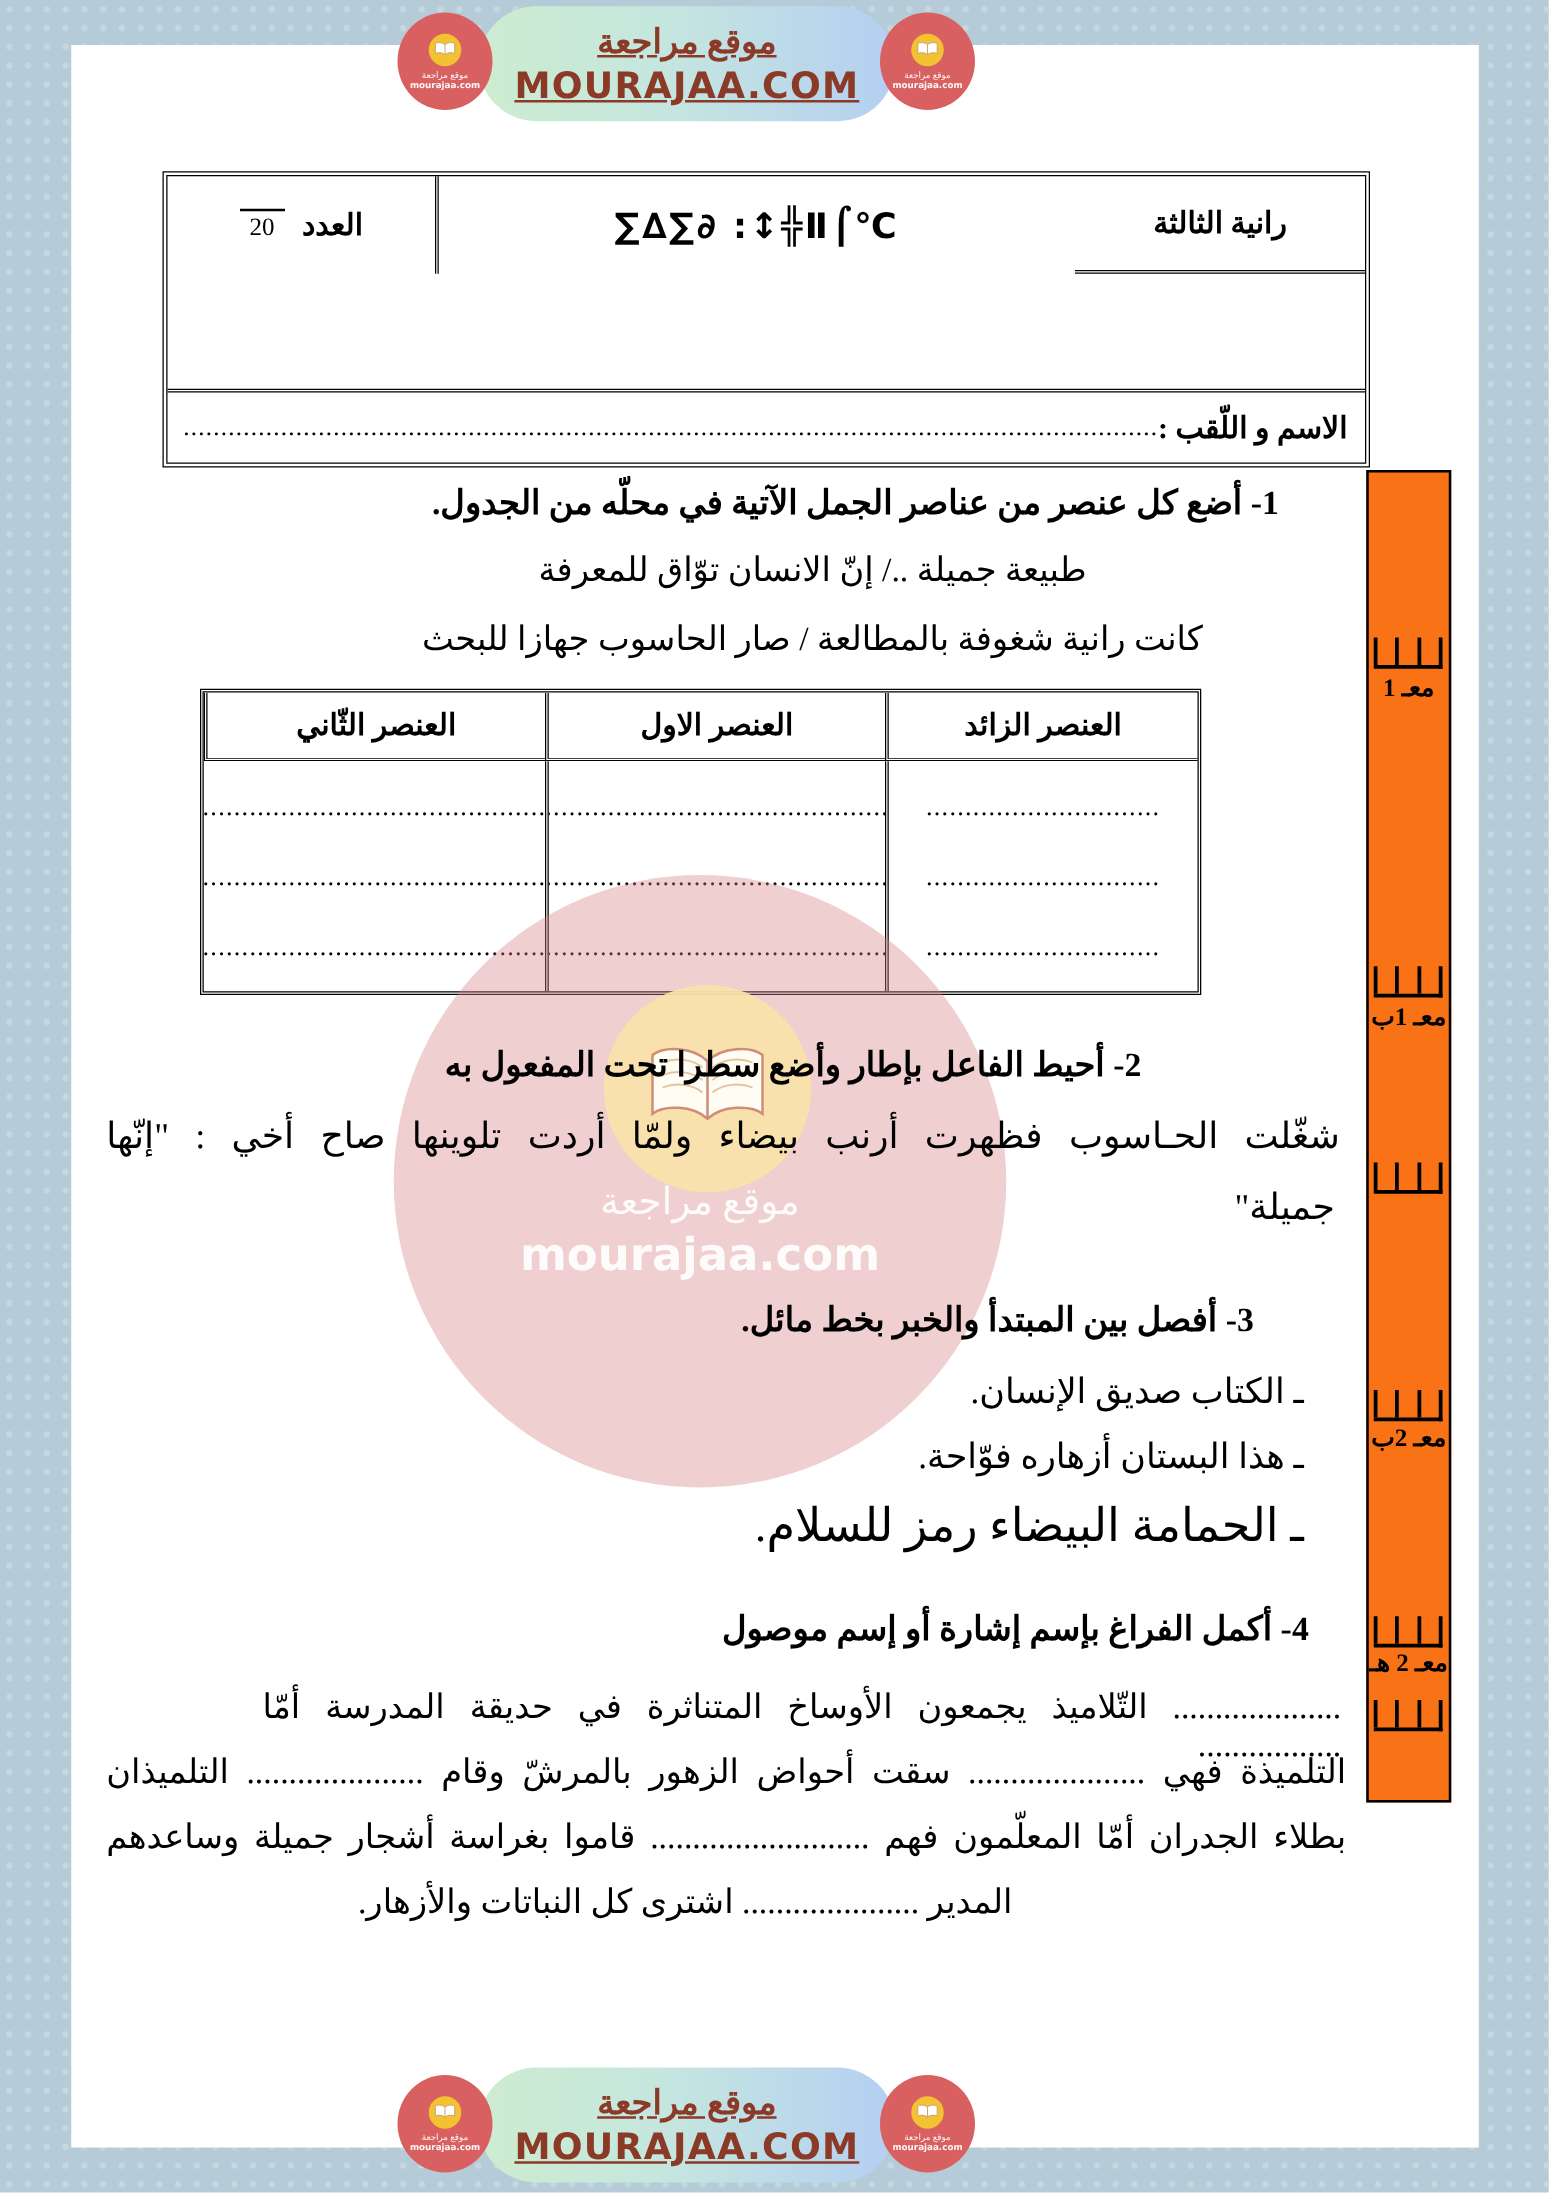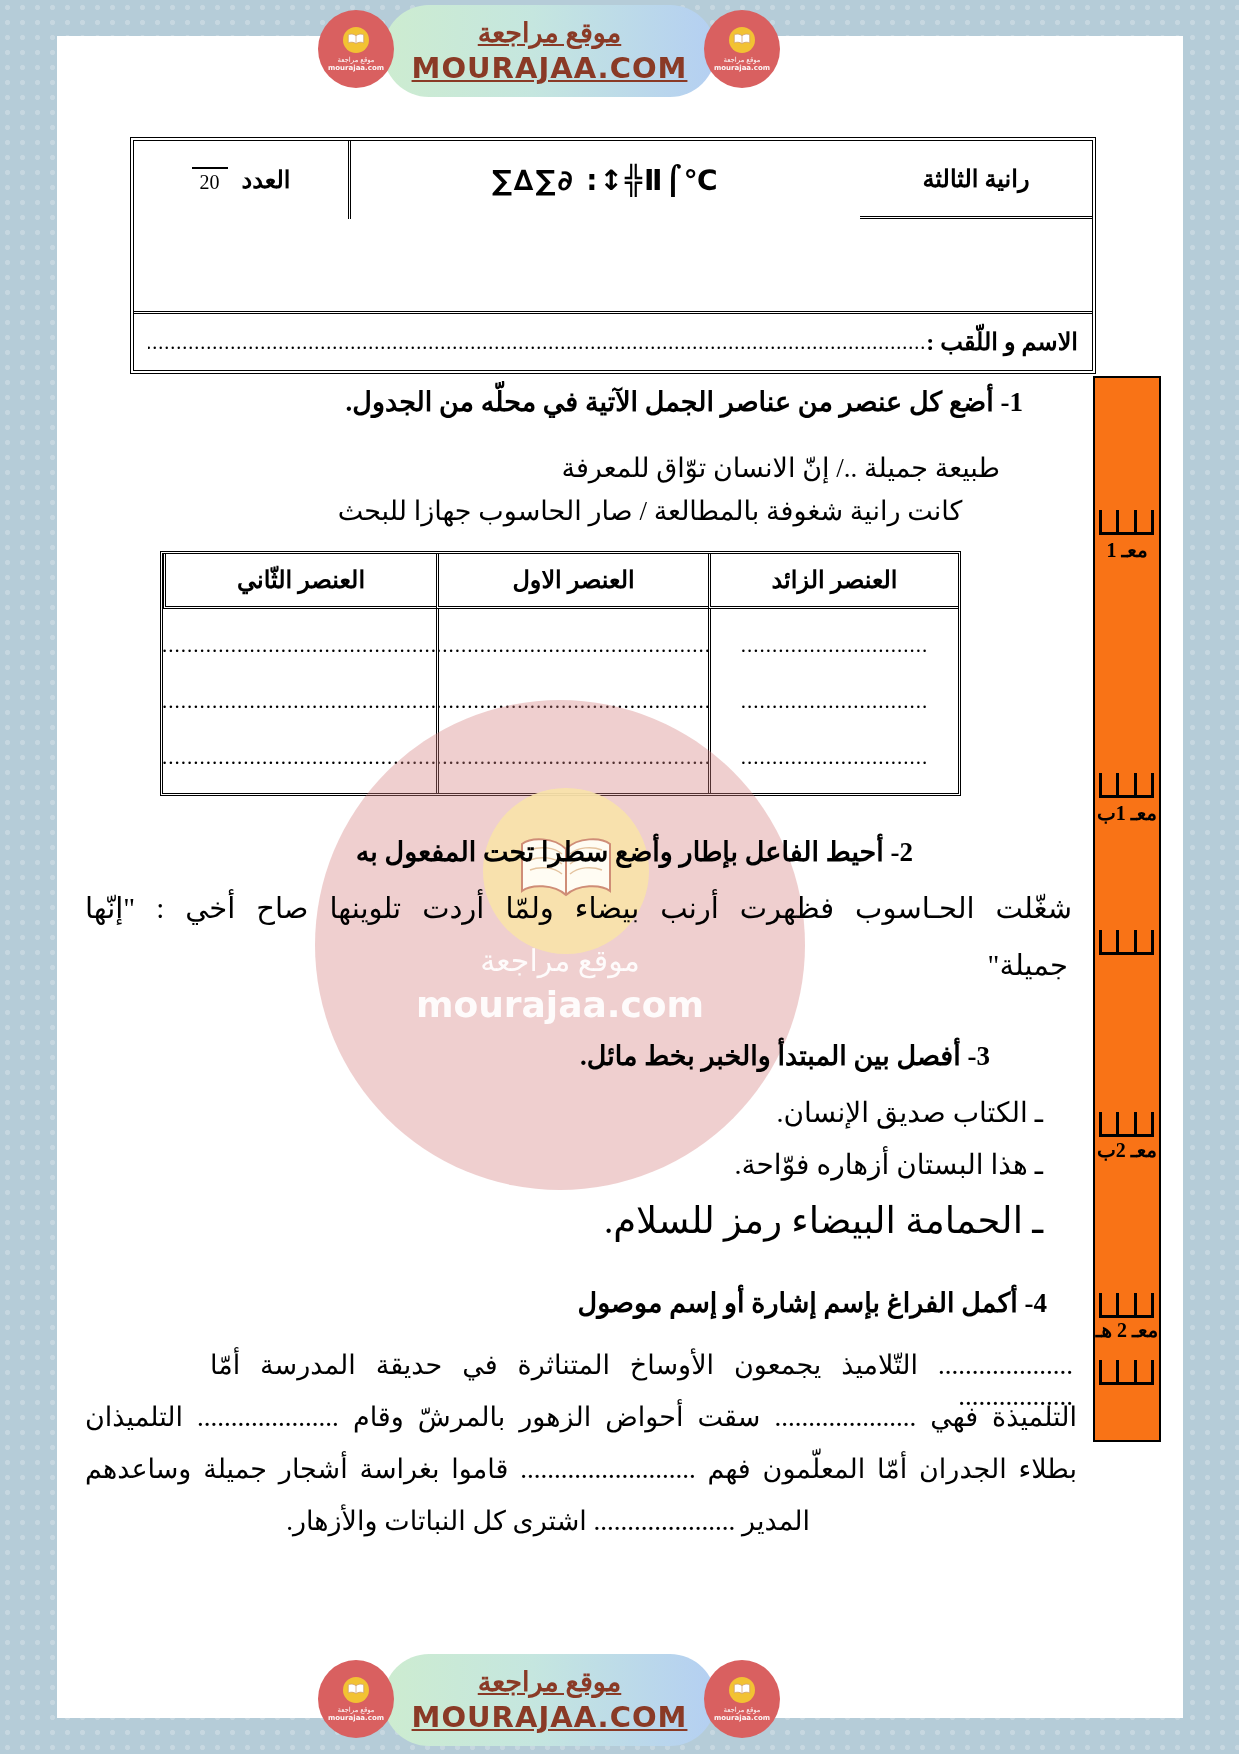--- a/index.html
+++ b/index.html
@@ -118,21 +118,21 @@
       </span>
     </div>
   </div>
   <div class="namerow">
     <span class="lbl">الاسم و اللّقب :</span>
     <span class="dots">..........................................................................................................................................................................</span>
   </div>
 </div>
 
 <div class="qhead" style="right:216px;top:386px;">1- أضع كل عنصر من عناصر الجمل الآتية في محلّه من الجدول.</div>
-<div class="qline" style="left:300px;top:452px;width:700px;">طبيعة جميلة ../ إنّ الانسان توّاق للمعرفة</div>
+<div class="qline" style="left:300px;top:440px;width:700px;text-align:center;">طبيعة جميلة ../ إنّ الانسان توّاق للمعرفة</div>
 <div class="qline" style="left:300px;top:495px;width:700px;text-align:center;">كانت رانية شغوفة بالمطالعة  / صار الحاسوب جهازا للبحث</div>
 
 <div class="q1table">
   <div class="q1grid">
     <div class="q1h">العنصر الزائد</div>
     <div class="q1h">العنصر الاول</div>
     <div class="q1h">العنصر الثّاني</div>
     <div class="q1b">
       <span class="dotline">..............................</span>
       <span class="dotline">..............................</span>
@@ -160,21 +160,21 @@
       </svg>
   </span>
   <span class="wt1">موقع مراجعة</span>
   <span class="wt2">mourajaa.com</span>
 </div>
 
 <div class="qhead" style="right:326px;top:836px;">2- أحيط الفاعل بإطار وأضع سطرا تحت المفعول به</div>
 <div class="qline just" style="left:85px;top:891px;width:987px;font-size:29px;">شغّلت الحـاسوب فظهرت أرنب بيضاء ولمّا أردت تلوينها صاح أخي : "إنّها</div>
 <div class="qline" style="right:171px;top:948px;font-size:29px;">جميلة"</div>
 
-<div class="qhead" style="right:249px;top:1040px;">3- أفصل بين المبتدأ والخبر بخط مائل.</div>
+<div class="qhead" style="right:236px;top:1040px;">3- أفصل بين المبتدأ والخبر بخط مائل.</div>
 <div class="qline" style="right:196px;top:1096px;font-size:28px;">ـ الكتاب صديق الإنسان.</div>
 <div class="qline" style="right:196px;top:1148px;font-size:28px;">ـ هذا البستان أزهاره فوّاحة.</div>
 <div class="qline" style="right:196px;top:1199px;font-size:37px;">ـ الحمامة البيضاء رمز للسلام.</div>
 
 <div class="qhead" style="right:192px;top:1287px;">4- أكمل الفراغ بإسم إشارة أو إسم موصول</div>
 <div class="qline just" style="left:210px;top:1349px;width:863px;">.................... التّلاميذ يجمعون الأوساخ المتناثرة في حديقة المدرسة أمّا .................</div>
 <div class="qline just" style="left:85px;top:1401px;width:992px;">التلميذة فهي ..................... سقت أحواض الزهور بالمرشّ وقام ..................... التلميذان</div>
 <div class="qline just" style="left:85px;top:1453px;width:992px;">بطلاء الجدران أمّا المعلّمون فهم .......................... قاموا بغراسة أشجار جميلة وساعدهم</div>
 <div class="qline" style="right:429px;top:1505px;">المدير ..................... اشترى كل النباتات والأزهار.</div>
 

